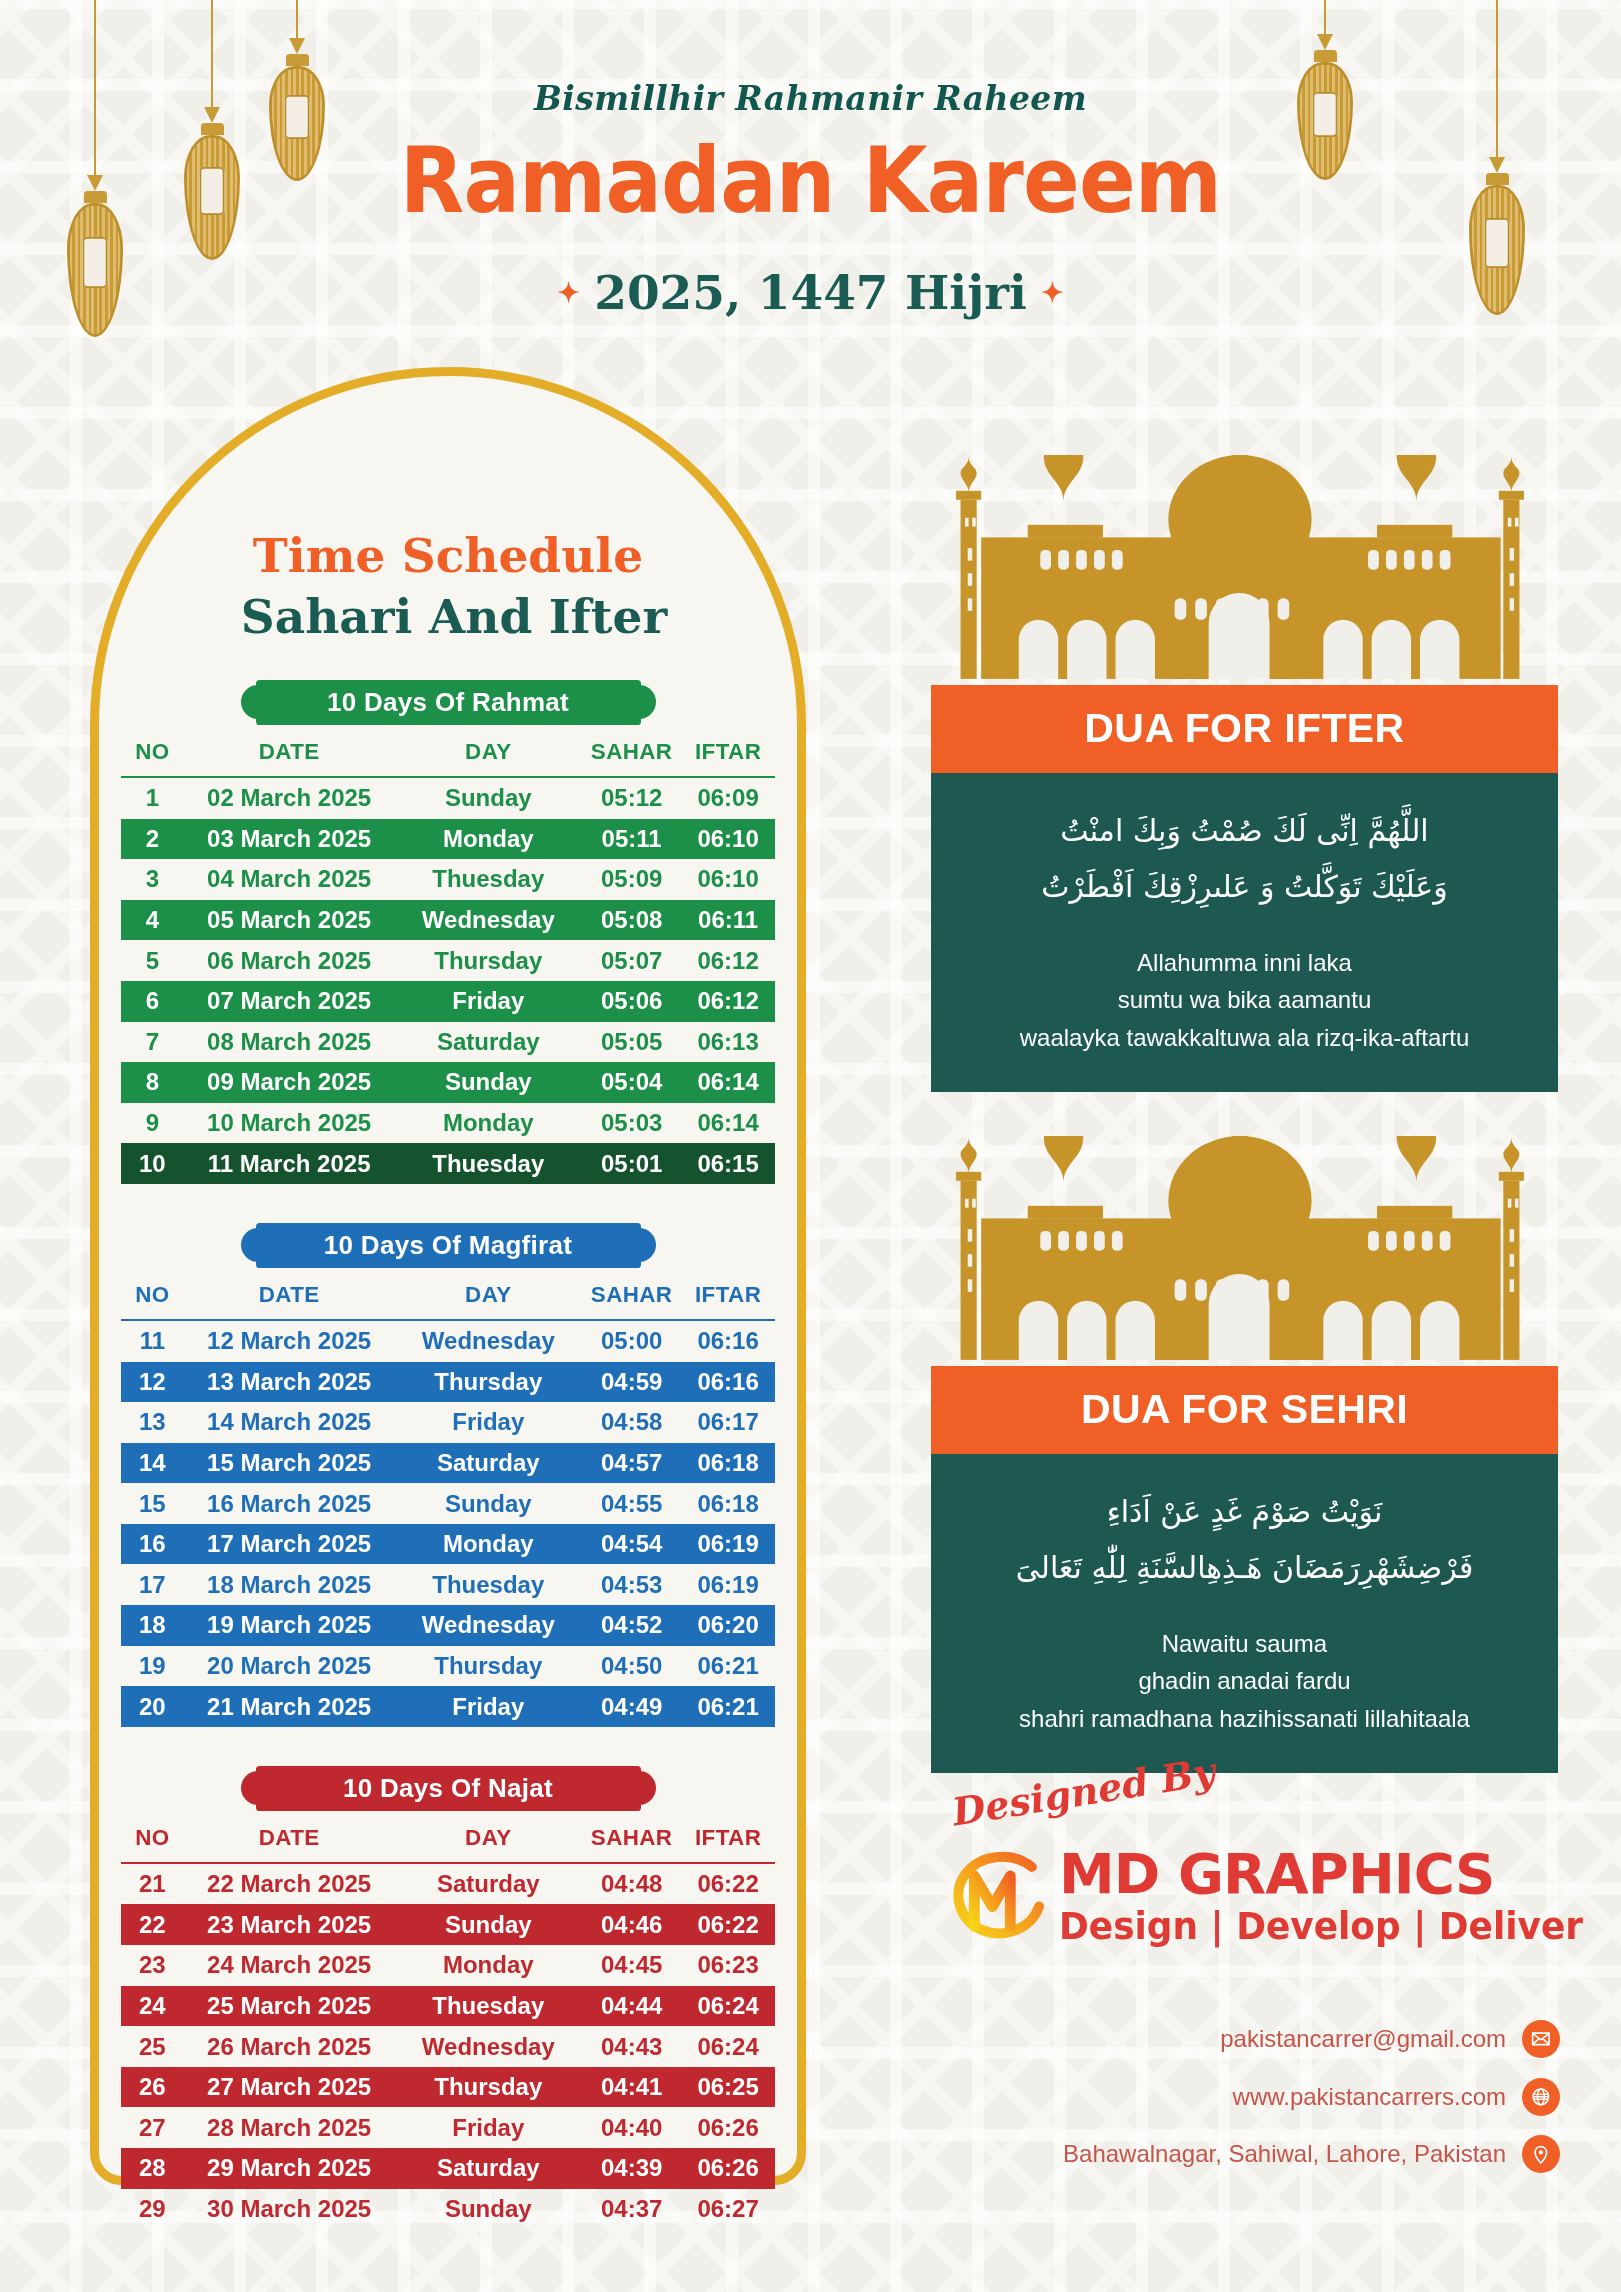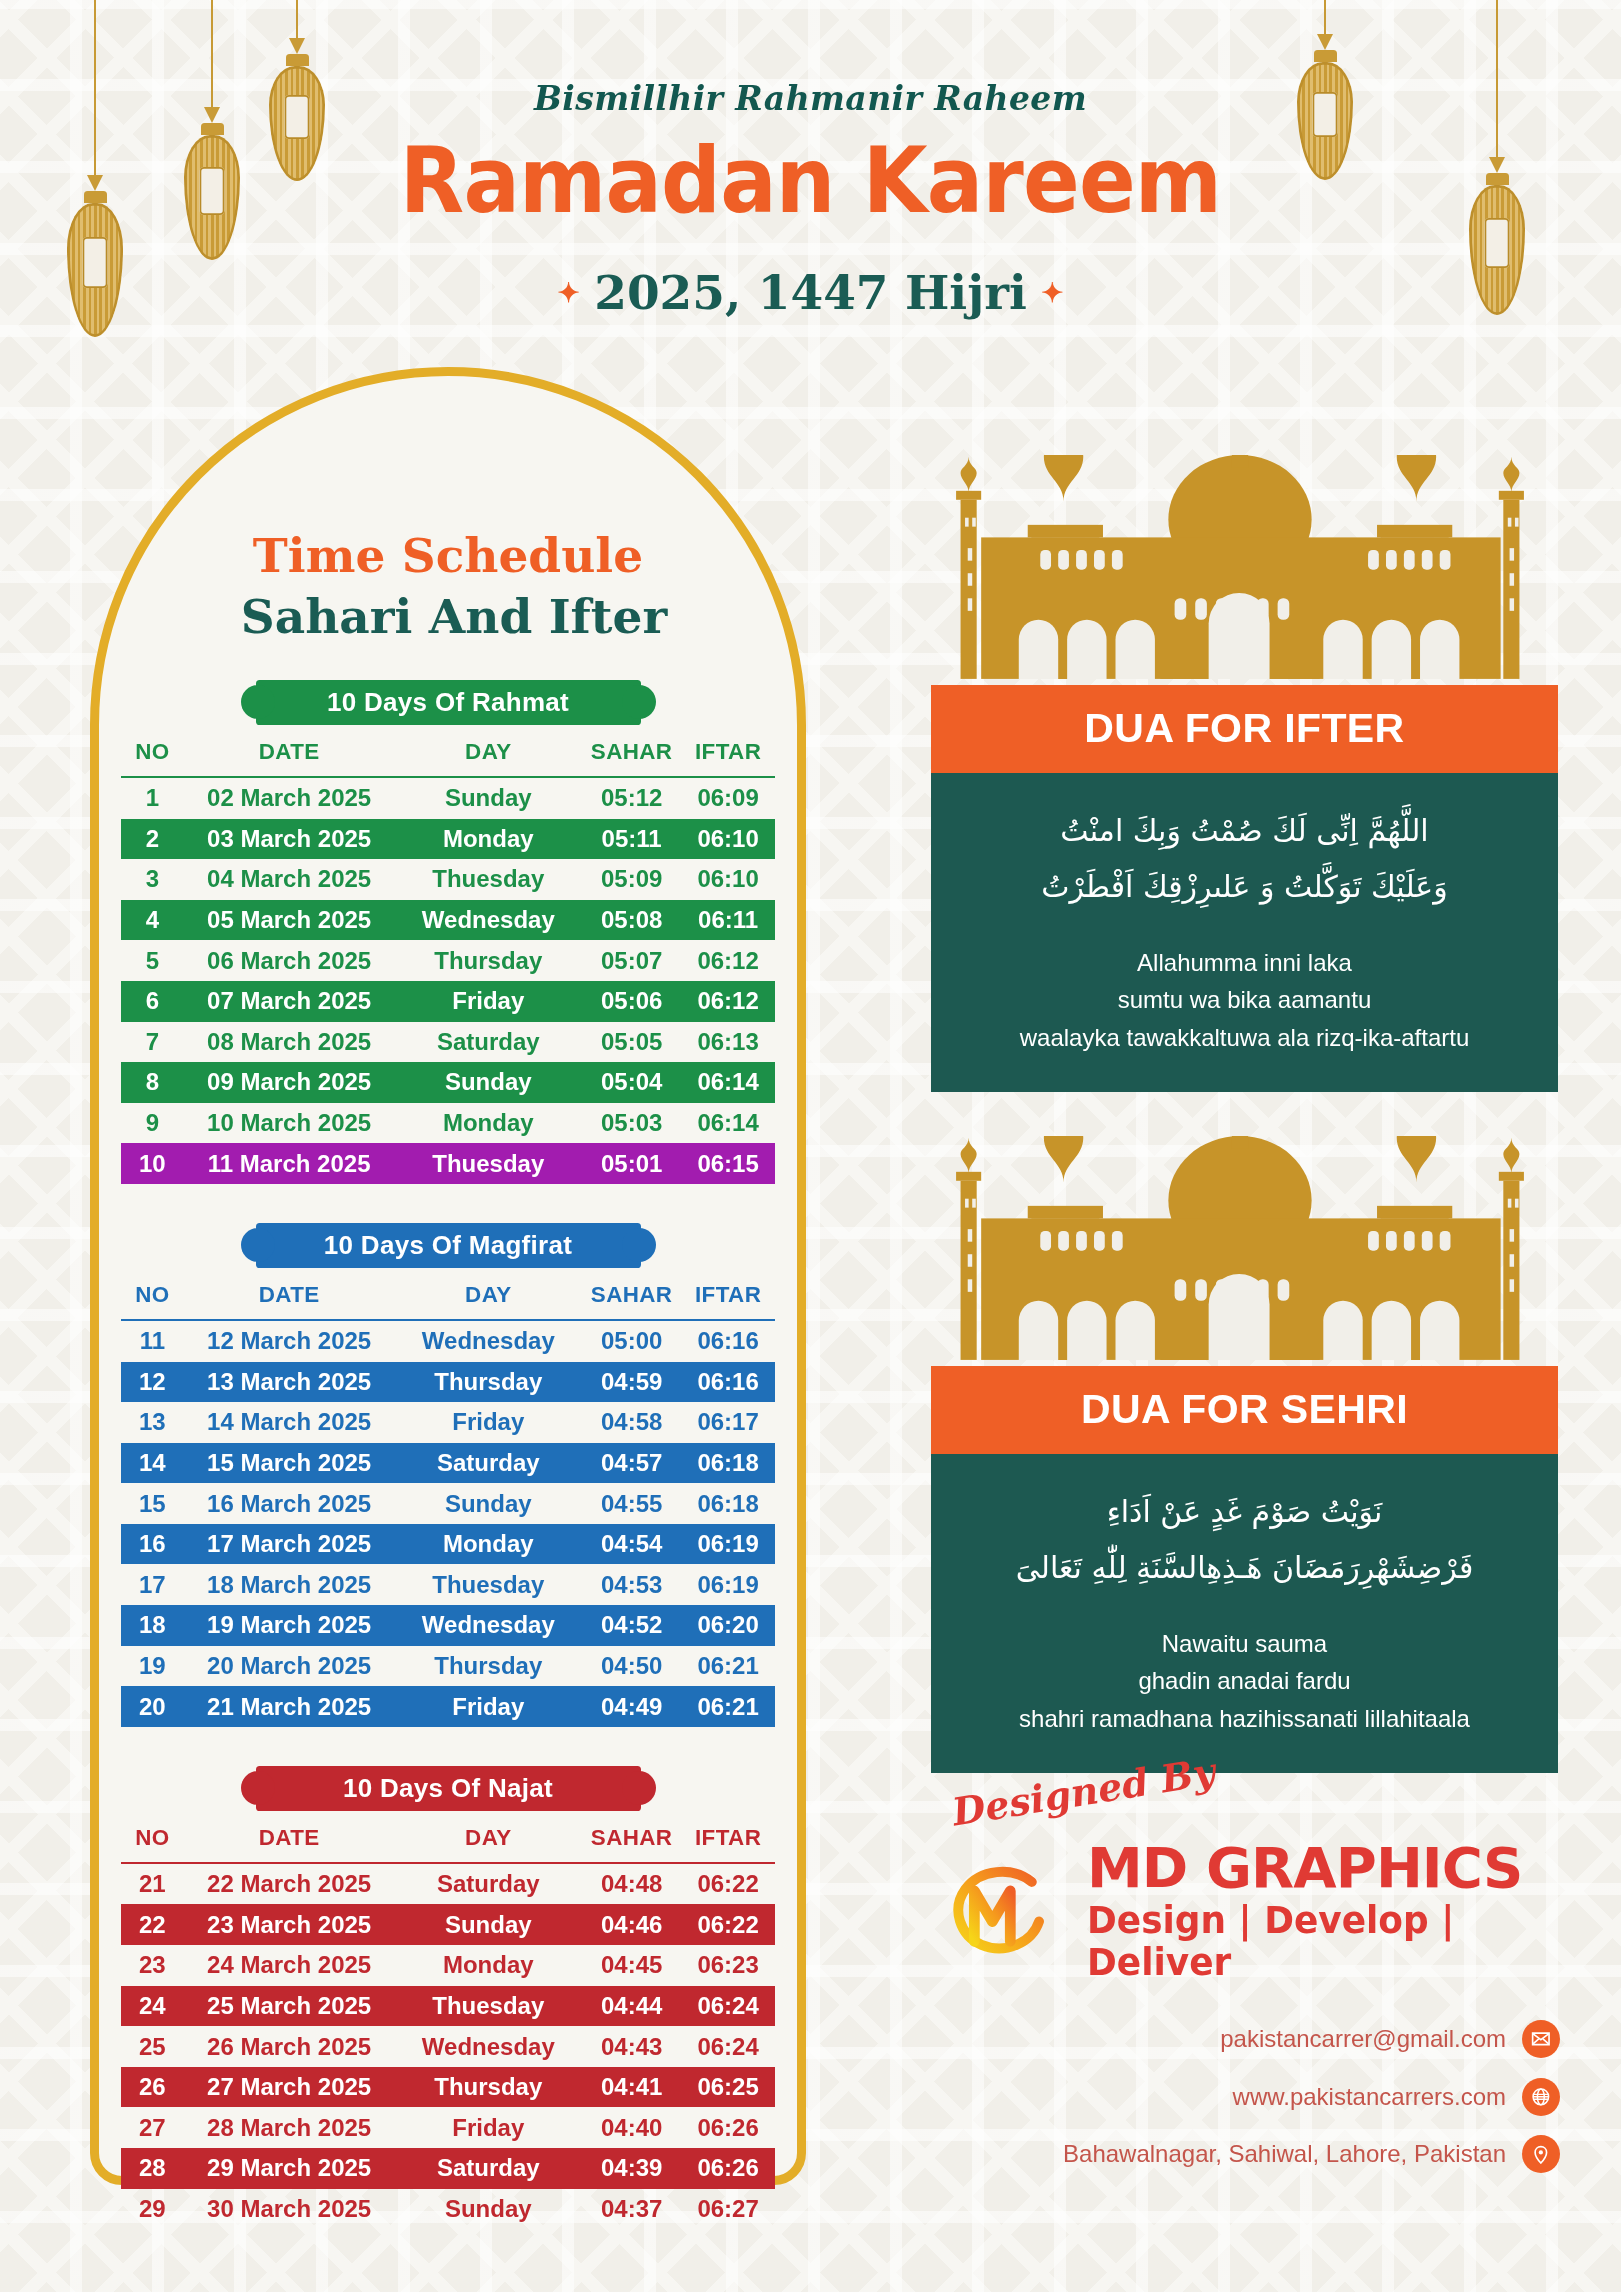--- a/index.html
+++ b/index.html
@@ -181,21 +181,21 @@
   }
 
   
   .designed-by {
     position: absolute;
     font-family: "DejaVu Serif", serif;
     font-style: italic; font-weight: bold;
     font-size: 38px; color: #e03a34;
     transform: rotate(-9deg);
   }
-  .logo-wrap { position: absolute; display: flex; align-items: center; gap: 30px; }
+  .logo-wrap { position: absolute; display: flex; align-items: center; gap: 2px; }
   .logo-mark { width: 115px; height: 115px; flex: none; }
   .logo-text .brand {
     font-family: "DejaVu Sans", sans-serif;
     font-weight: bold; font-size: 56px; letter-spacing: -0.9px;
     color: #e03a34; line-height: 1;
   }
   .logo-text .tagline {
     font-family: "DejaVu Sans", sans-serif;
     font-weight: bold; font-size: 37px;
     color: #e03a34; line-height: 1.15; margin-top: 3.6px;
@@ -335,21 +335,21 @@
                 <td class="c-sahar">05:04</td>
                 <td class="c-iftar">06:14</td>
               </tr>
               <tr>
                 <td class="c-no">9</td>
                 <td class="c-date">10 March 2025</td>
                 <td class="c-day">Monday</td>
                 <td class="c-sahar">05:03</td>
                 <td class="c-iftar">06:14</td>
               </tr>
-              <tr class="alt" style="background: #a21caf;">
+              <tr class="alt" style="background: #14532d;">
                 <td class="c-no">10</td>
                 <td class="c-date">11 March 2025</td>
                 <td class="c-day">Thuesday</td>
                 <td class="c-sahar">05:01</td>
                 <td class="c-iftar">06:15</td>
               </tr>
             </tbody>
           </table>
         </div>
         <div class="section" style="margin-top: 39px;">

